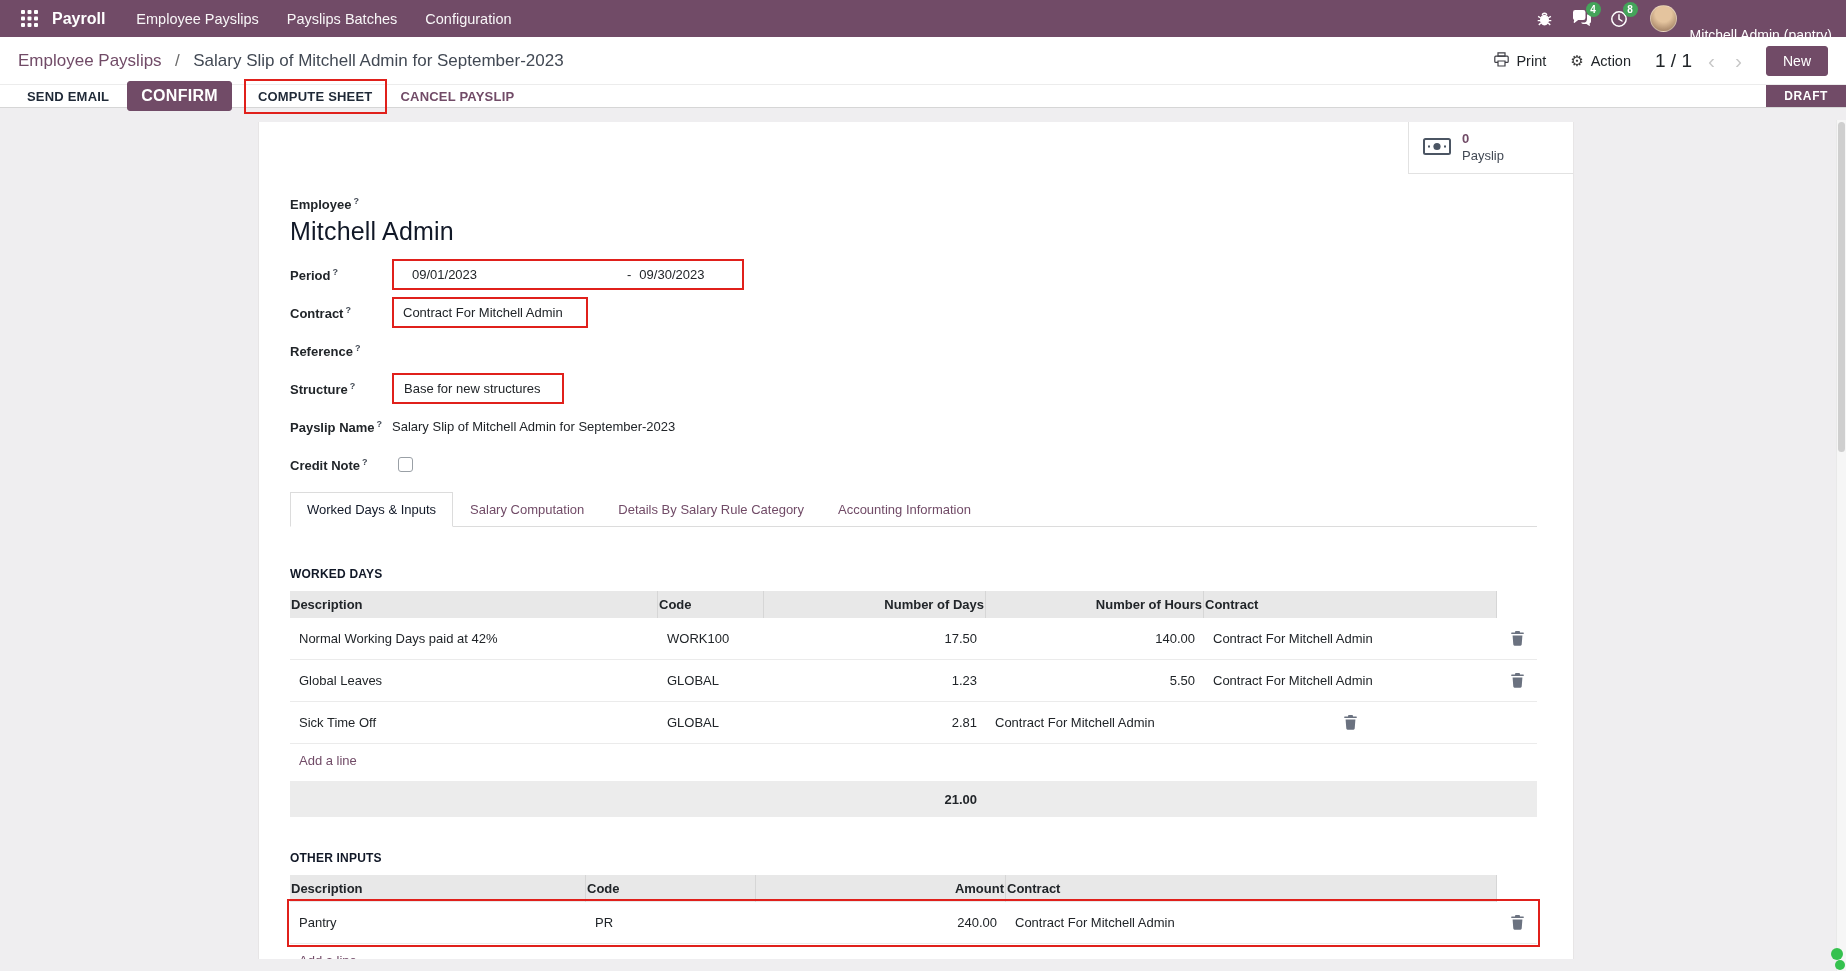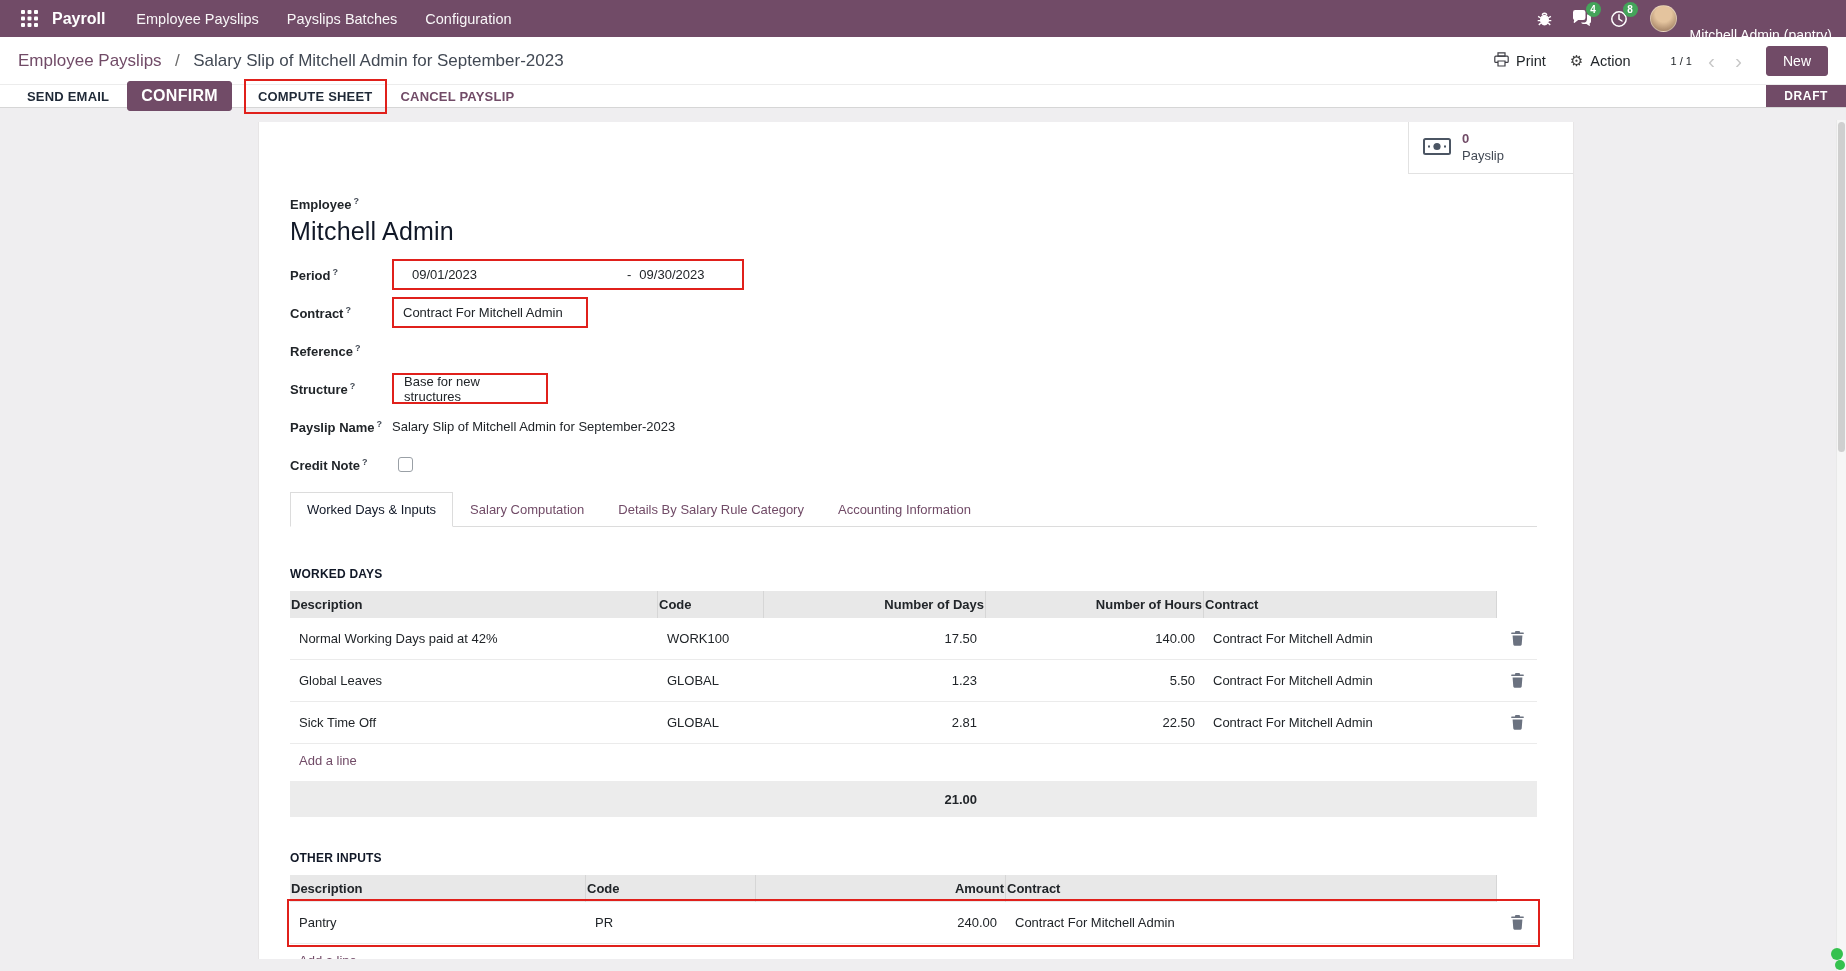--- a/index.html
+++ b/index.html
@@ -25,21 +25,21 @@
   .nav-user { font-size:14px; cursor:pointer; white-space:nowrap;margin-top:32px; }
 
   
   .breadcrumb-bar { height:47px; background:#fff; display:flex; align-items:center; padding:0 18px; }
   .bc-parent { color:var(--brand, #714B67); font-size:17px; text-decoration:none; cursor:pointer; }
   .bc-sep { color:#6b6b6b; font-size:17px; margin:0 9px; }
   .bc-current { color:#42495led; color:#424954; font-size:17px; }
   .bc-actions { margin-left:auto; display:flex; align-items:center; gap:24px; }
   .ghost-btn { display:flex; align-items:center; gap:7px; background:none; border:none; font-size:14.5px; color:#212529; cursor:pointer; padding:0; }
   .gear-glyph { font-size:15px; color:#3b3b3b; line-height:1; }
-  .pager { font-size:11px; color:#212529;margin-left:16px; }
+  .pager { font-size:19px; color:#212529; }
   .pager-nav { display:flex; gap:20px; margin-left:-8px; }
   .pager-nav button { background:none; border:none; color:#c8c8c8; font-size:21px; line-height:1; padding:0; cursor:pointer; }
   .btn-primary { background:var(--brand, #714B67); color:#fff; border:1px solid var(--brand, #714B67); border-radius:3px; font-size:14px; padding:6px 16px; cursor:pointer; }
 
   
   .status-bar { height:24px; background:#fff; border-top:1px solid #ececec; border-bottom:1px solid #d6d6d6; display:flex; align-items:center; padding:0 0 0 25px; gap:16px; position:relative; }
   .btn-link { background:none; border:none; font-size:13px; font-weight:bold; letter-spacing:.2px; cursor:pointer; padding:2px 2px; }
   .btn-link.dark { color:#1f2937; }
   .btn-link.purple { color:var(--brand, #714B67); }
   .btn-primary.sm { font-size:16px; padding:5px 13px; font-weight:bold; letter-spacing:.3px; }
@@ -59,21 +59,21 @@
   .f-label sup { font-size:9px; color:#424954; margin-left:2px; font-weight:bold; }
   .emp-name { font-size:25px; font-weight:400; color:#111827; margin:5px 0 13px; letter-spacing:.2px; }
   .frow { display:flex; align-items:center; margin-bottom:7px; min-height:31px; }
   .frow .f-label { width:102px; flex:none; }
   .f-value { font-size:13px; color:#212529; }
   .annot-field { border:2px solid var(--annotation, #E0201B); height:31px; display:flex; align-items:center; font-size:13px; color:#212529; }
   .period-box { width:352px; padding:0 18px; }
   .period-box .d1 { width:215px; }
   .period-box .dash { margin-right:8px; }
   .contract-box { width:196px; padding:0 9px; }
-  .structure-box { width:156px; padding:0 10px; }
+  .structure-box { width:172px; padding:0 10px; }
   .checkbox { width:15px; height:15px; border:1px solid #9aa0a6; border-radius:3px; background:#fff; display:inline-block; cursor:pointer; margin-left:6px; }
 
   
   .tabs { display:flex; border-bottom:1px solid #dcdcdc; margin-top:12px; }
   .tab { font-size:13px; padding:9px 16px; color:var(--brand, #714B67); background:none; border:1px solid transparent; border-bottom:none; cursor:pointer; }
   .tab.active { background:#fff; border-color:#dcdcdc; margin-bottom:-1px; color:#111827; border-bottom:1px solid #fff; }
   .tab-content { padding-top:40px; }
 
   
   .sec-title { font-size:12px; font-weight:bold; color:#111827; margin-bottom:10px; letter-spacing:.2px; }
@@ -293,21 +293,20 @@
                   <button class="trash"><svg width="13" height="15" viewBox="0 0 13 15" fill="#6b7280">
                       <path d="M5 0h3a1 1 0 0 1 1 1v.6h3.2a.7.7 0 1 1 0 1.4H.8a.7.7 0 1 1 0-1.4H4V1a1 1 0 0 1 1-1z"></path>
                       <path d="M1.6 4.4h9.8l-.7 9.2a1.2 1.2 0 0 1-1.2 1.1H3.5a1.2 1.2 0 0 1-1.2-1.1z"></path>
                     </svg></button>
                 </div>
             </div>
             <div class="grow brow">
               <div class="td">Sick Time Off</div>
               <div class="td">GLOBAL</div>
               <div class="td num">2.81</div>
-              <div class="td num">22.50</div>
               <div class="td">Contract For Mitchell Admin</div>
               <div class="td tcell">
                   <button class="trash"><svg width="13" height="15" viewBox="0 0 13 15" fill="#6b7280">
                       <path d="M5 0h3a1 1 0 0 1 1 1v.6h3.2a.7.7 0 1 1 0 1.4H.8a.7.7 0 1 1 0-1.4H4V1a1 1 0 0 1 1-1z"></path>
                       <path d="M1.6 4.4h9.8l-.7 9.2a1.2 1.2 0 0 1-1.2 1.1H3.5a1.2 1.2 0 0 1-1.2-1.1z"></path>
                     </svg></button>
                 </div>
             </div>
             <div class="addline"><a>Add a line</a></div>
             <div class="grow total-row">

